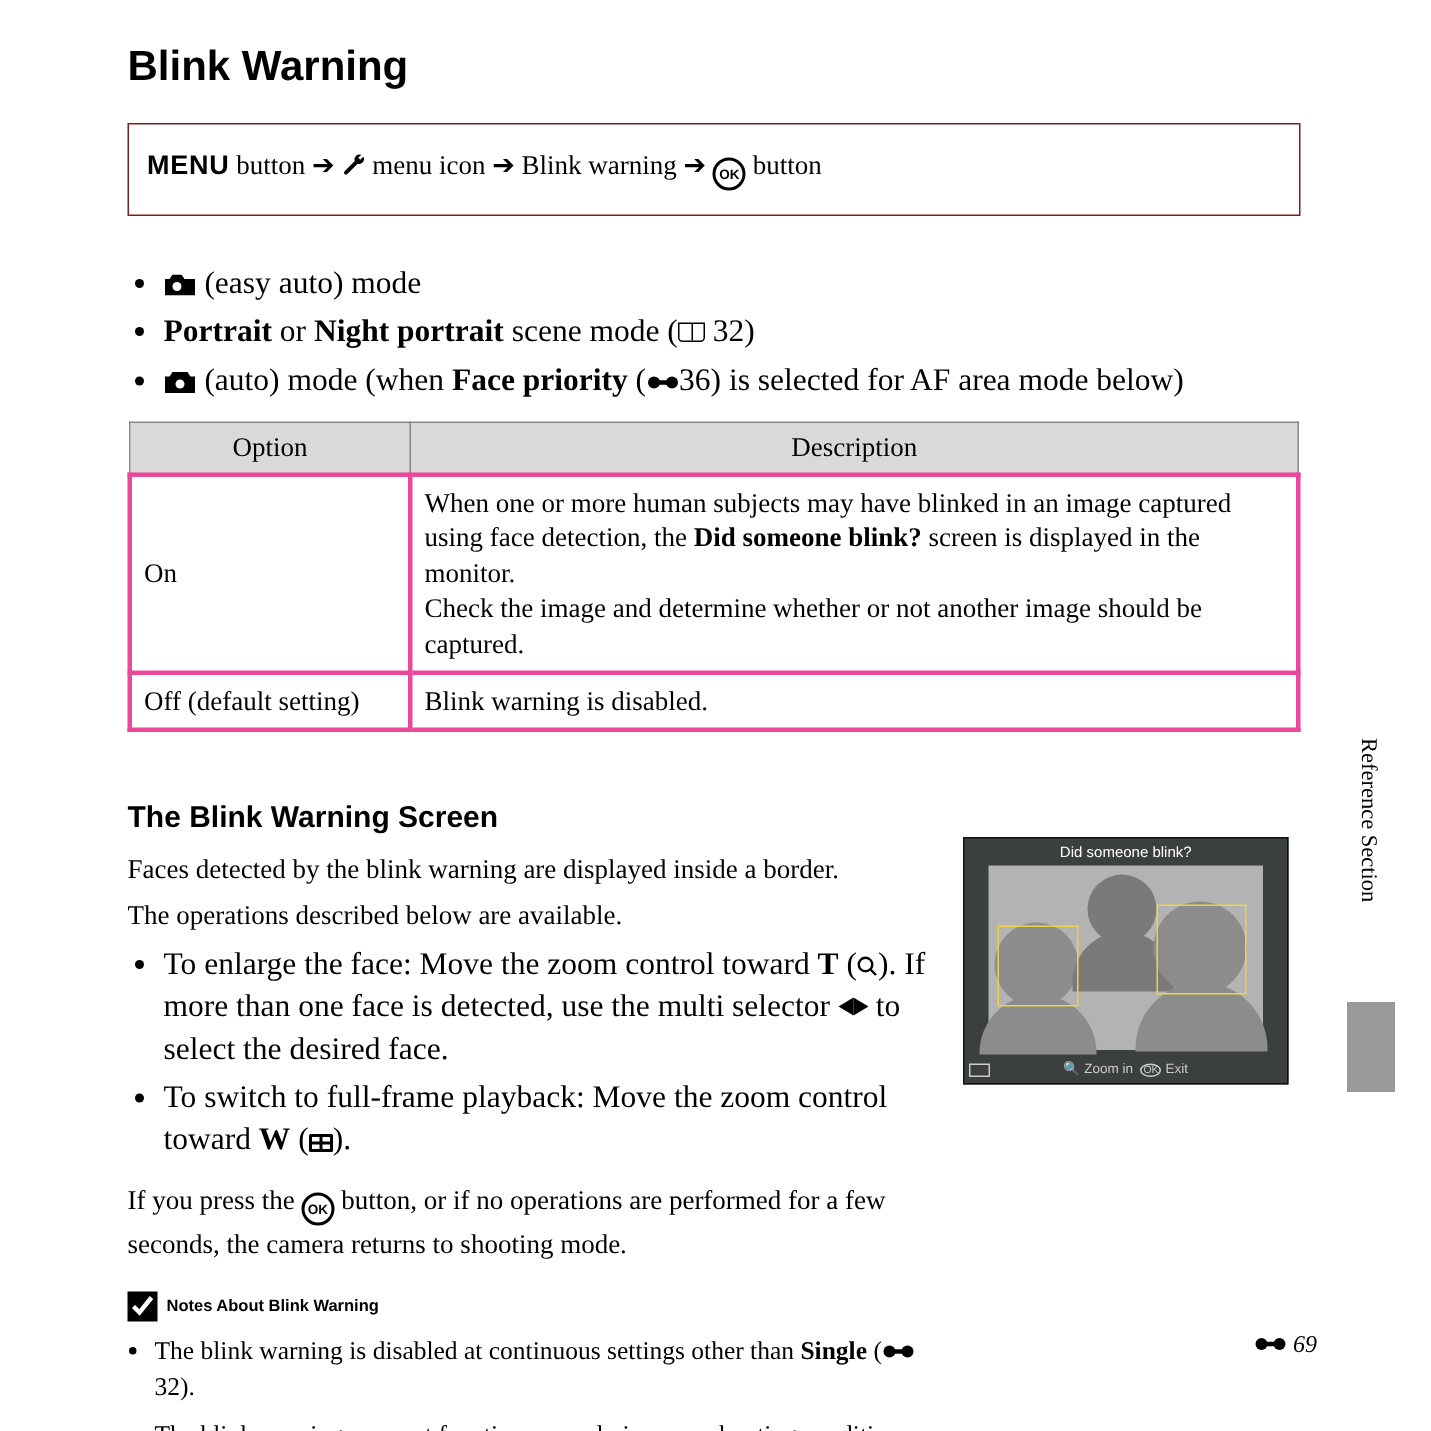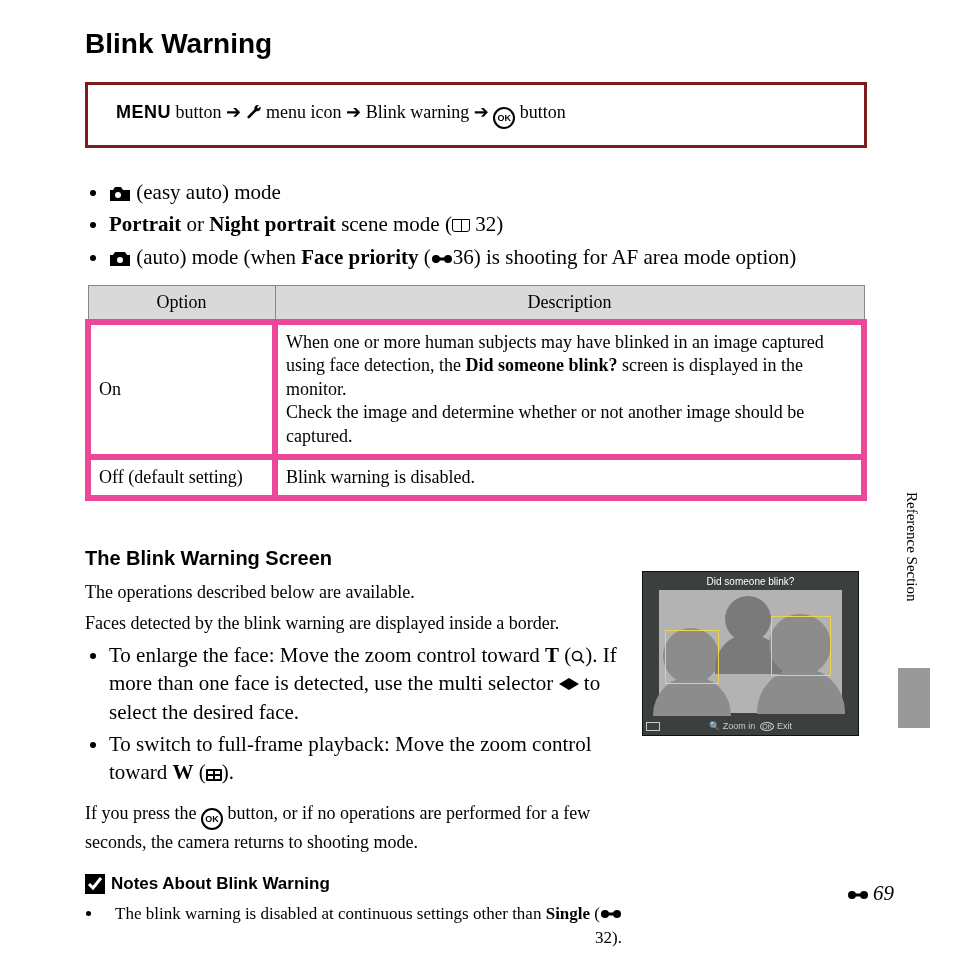--- a/index.html
+++ b/index.html
@@ -1,55 +1,55 @@
 <!DOCTYPE html>
 <html><head>
 <meta charset="utf-8">
 <style>
   html, body { margin:0; padding:0; background:#fff; font-family:Georgia, "Times New Roman", serif; color:#000; }
   .page { position:relative; width:954px; height:954px; }
   .content { position:absolute; left:85px; top:28px; width:782px; }
   h1 { font-family:Arial, Helvetica, sans-serif; font-size:28px; font-weight:bold; margin:0 0 22px 0; }
   h2 { font-family:Arial, Helvetica, sans-serif; font-size:20px; font-weight:bold; margin:12px 0 10px 0; }
-  .nav-box { border:3px solid #7f1d1d; padding:16px 28px; font-size:18px; margin-bottom:30px; }
+  .nav-box { border:1px solid #7f1d1d; padding:16px 12px; font-size:18px; margin-bottom:30px; }
   .nav-box .menufont { font-family:"Arial Narrow", Arial, sans-serif; letter-spacing:0.5px; font-weight:bold; }
   p.body { font-size:18px; line-height:1.35; margin:0 0 6px 0; text-align:left;}
   ul.body { font-size:21px; line-height:1.35; margin:2px 0 14px 0; padding-left:24px; }
   ul.body li { margin-bottom:4px; }
   .bold { font-weight:bold; }
   .ico { display:inline-block; vertical-align:-2px; }
   table.opts { width:782px; border-collapse:collapse; font-size:18px; margin-top:6px; margin-bottom:34px;padding-left:34px;}
   table.opts th { background:#d9d9d9; border:1px solid #888; font-weight:normal; padding:6px 8px; text-align:center; }
-  table.opts td { border:6px solid #ec4899; padding:6px 8px; vertical-align:middle; line-height:1.3;}
+  table.opts td { border:3px solid #ec4899; padding:6px 8px; vertical-align:middle; line-height:1.3;}
   .twocol { display:flex; gap:20px; }
   .twocol .left { flex:1; }
   .twocol .right { width:225px; padding-top:36px; }
-  .notehead { font-family:Arial, Helvetica, sans-serif; font-size:17px; font-weight:bold; margin:20px 0 8px 0; display:flex; align-items:center; gap:6px;}
+  .notehead { font-family:Arial, Helvetica, sans-serif; font-size:11px; font-weight:bold; margin:20px 0 8px 0; display:flex; align-items:center; gap:6px;}
   .check { width:20px; height:20px; background:#000; display:inline-flex; align-items:center; justify-content:center; }
   .check svg { width:16px; height:16px; }
   .sidebar-label { position:absolute; right:34px; top:492px; writing-mode:vertical-rl; font-size:15px;}
   .sidebar-tab { position:absolute; right:24px; top:668px; width:32px; height:60px; background:#999;}
-  .page-num { position:absolute; right:60px; bottom:48px; font-size:21px; font-style:italic; display:flex; align-items:center; gap:4px;}
+  .page-num { position:absolute; right:76px; bottom:48px; font-size:16px; font-style:italic; display:flex; align-items:center; gap:4px;}
   
   .camshot { width:215px; height:163px; border:1px solid #111; background:#3b3f3e; position:relative; color:#fff; font-family:Arial,sans-serif;}
   .camshot .title { position:absolute; top:4px; left:0; right:0; text-align:center; font-size:10px;}
   .camshot .display { position:absolute; top:18px; left:16px; right:16px; bottom:22px; background:#b3b3b3;}
   .camshot .head { border-radius:50%; background:#8c8c8c; position:absolute;}
   .camshot .body-sh { border-radius:60px 60px 0 0; background:#8c8c8c; position:absolute; }
   .camshot .facebox { position:absolute; border:1.5px solid #efd34a; }
   .camshot .batt { position:absolute; left:3px; bottom:4px; width:12px; height:7px; border:1px solid #ccc;}
   .camshot .footer { position:absolute; bottom:4px; left:0; right:0; text-align:center; font-size:9px; color:#ccc;}
   .ok-circle { display:inline-flex; width:18px; height:18px; border:2px solid #000; border-radius:50%; align-items:center; justify-content:center; font-size:9px; font-family:Arial; font-weight:bold; vertical-align:-3px;}
   .book-icon { display:inline-block; width:16px; height:11px; border:1px solid #000; border-radius:0 0 3px 3px; vertical-align:-1px; position:relative;}
   .book-icon::after { content:""; position:absolute; left:50%; top:0; bottom:0; width:1px; background:#000;}
   .link-icon { display:inline-block; width:22px; height:10px; vertical-align:0; }
   .mag { display:inline-flex; align-items:center; vertical-align:-2px;}
   .arrow { display:inline-block; width:0; height:0; border-top:6px solid transparent; border-bottom:6px solid transparent; }
   ul.notes { font-size:17px; line-height:1.4; margin:0; padding-left:18px;}
-  ul.notes li { margin-bottom:8px;text-align:right; }
+  ul.notes li { margin-bottom:8px; }
 </style>
 </head>
 <body>
 
 <div class="page">
   <div class="content">
 
     <h1>Blink Warning</h1>
 
     <div class="nav-box">
@@ -79,21 +79,21 @@
         <span class="bold">Portrait</span><span> or </span><span class="bold">Night portrait</span><span> scene mode (</span><span class="book-icon"></span><span> 32)</span>
       </li>
       <li>
         <span><svg class="ico" width="22" height="14" viewBox="0 0 22 14" fill="#000">
               <path d="M1 3h3l2-3h10l2 3h3v11H1z"></path>
               <circle cx="11" cy="8" r="3" fill="#fff"></circle>
             </svg></span><span> (auto) mode (when </span><span class="bold">Face priority</span><span> (</span><span><svg class="link-icon" viewBox="0 0 22 10" fill="#000">
               <circle cx="5" cy="5" r="4"></circle>
               <circle cx="17" cy="5" r="4"></circle>
               <rect x="3" y="3.5" width="16" height="3"></rect>
-            </svg></span><span>36</span><span>) is shooting for AF area mode option)</span>
+            </svg></span><span>36</span><span>) is selected for AF area mode below)</span>
       </li>
     </ul>
 
     <table class="opts">
       <tbody>
           <tr>
         <th style="width:170px;">Option</th>
         <th>Description</th>
       </tr>
       <tr>
@@ -106,22 +106,22 @@
       <tr>
         <td>Off (default setting)</td>
         <td>Blink warning is disabled.</td>
       </tr>
     </tbody>
       </table>
 
     <div class="twocol">
       <div class="left">
         <h2>The Blink Warning Screen</h2>
+        <p class="body">Faces detected by the blink warning are displayed inside a border.</p>
         <p class="body">The operations described below are available.</p>
-        <p class="body">Faces detected by the blink warning are displayed inside a border.</p>
         <ul class="body">
           <li>
             <span>To enlarge the face: Move the zoom control toward </span><span class="bold">T</span><span> (</span><span class="mag">
                 <svg width="14" height="14" viewBox="0 0 14 14" fill="none" stroke="#000" stroke-width="1.6">
                   <circle cx="6" cy="6" r="4.5"></circle>
                   <line x1="9.5" y1="9.5" x2="13" y2="13"></line>
                 </svg>
               </span><span>). If more than one face is detected, use the multi selector </span><span class="arrow" style="border-right:10px solid #000;"></span><span class="arrow" style="border-left:10px solid #000;"></span><span> to select the desired face.</span>
           </li>
           <li>

